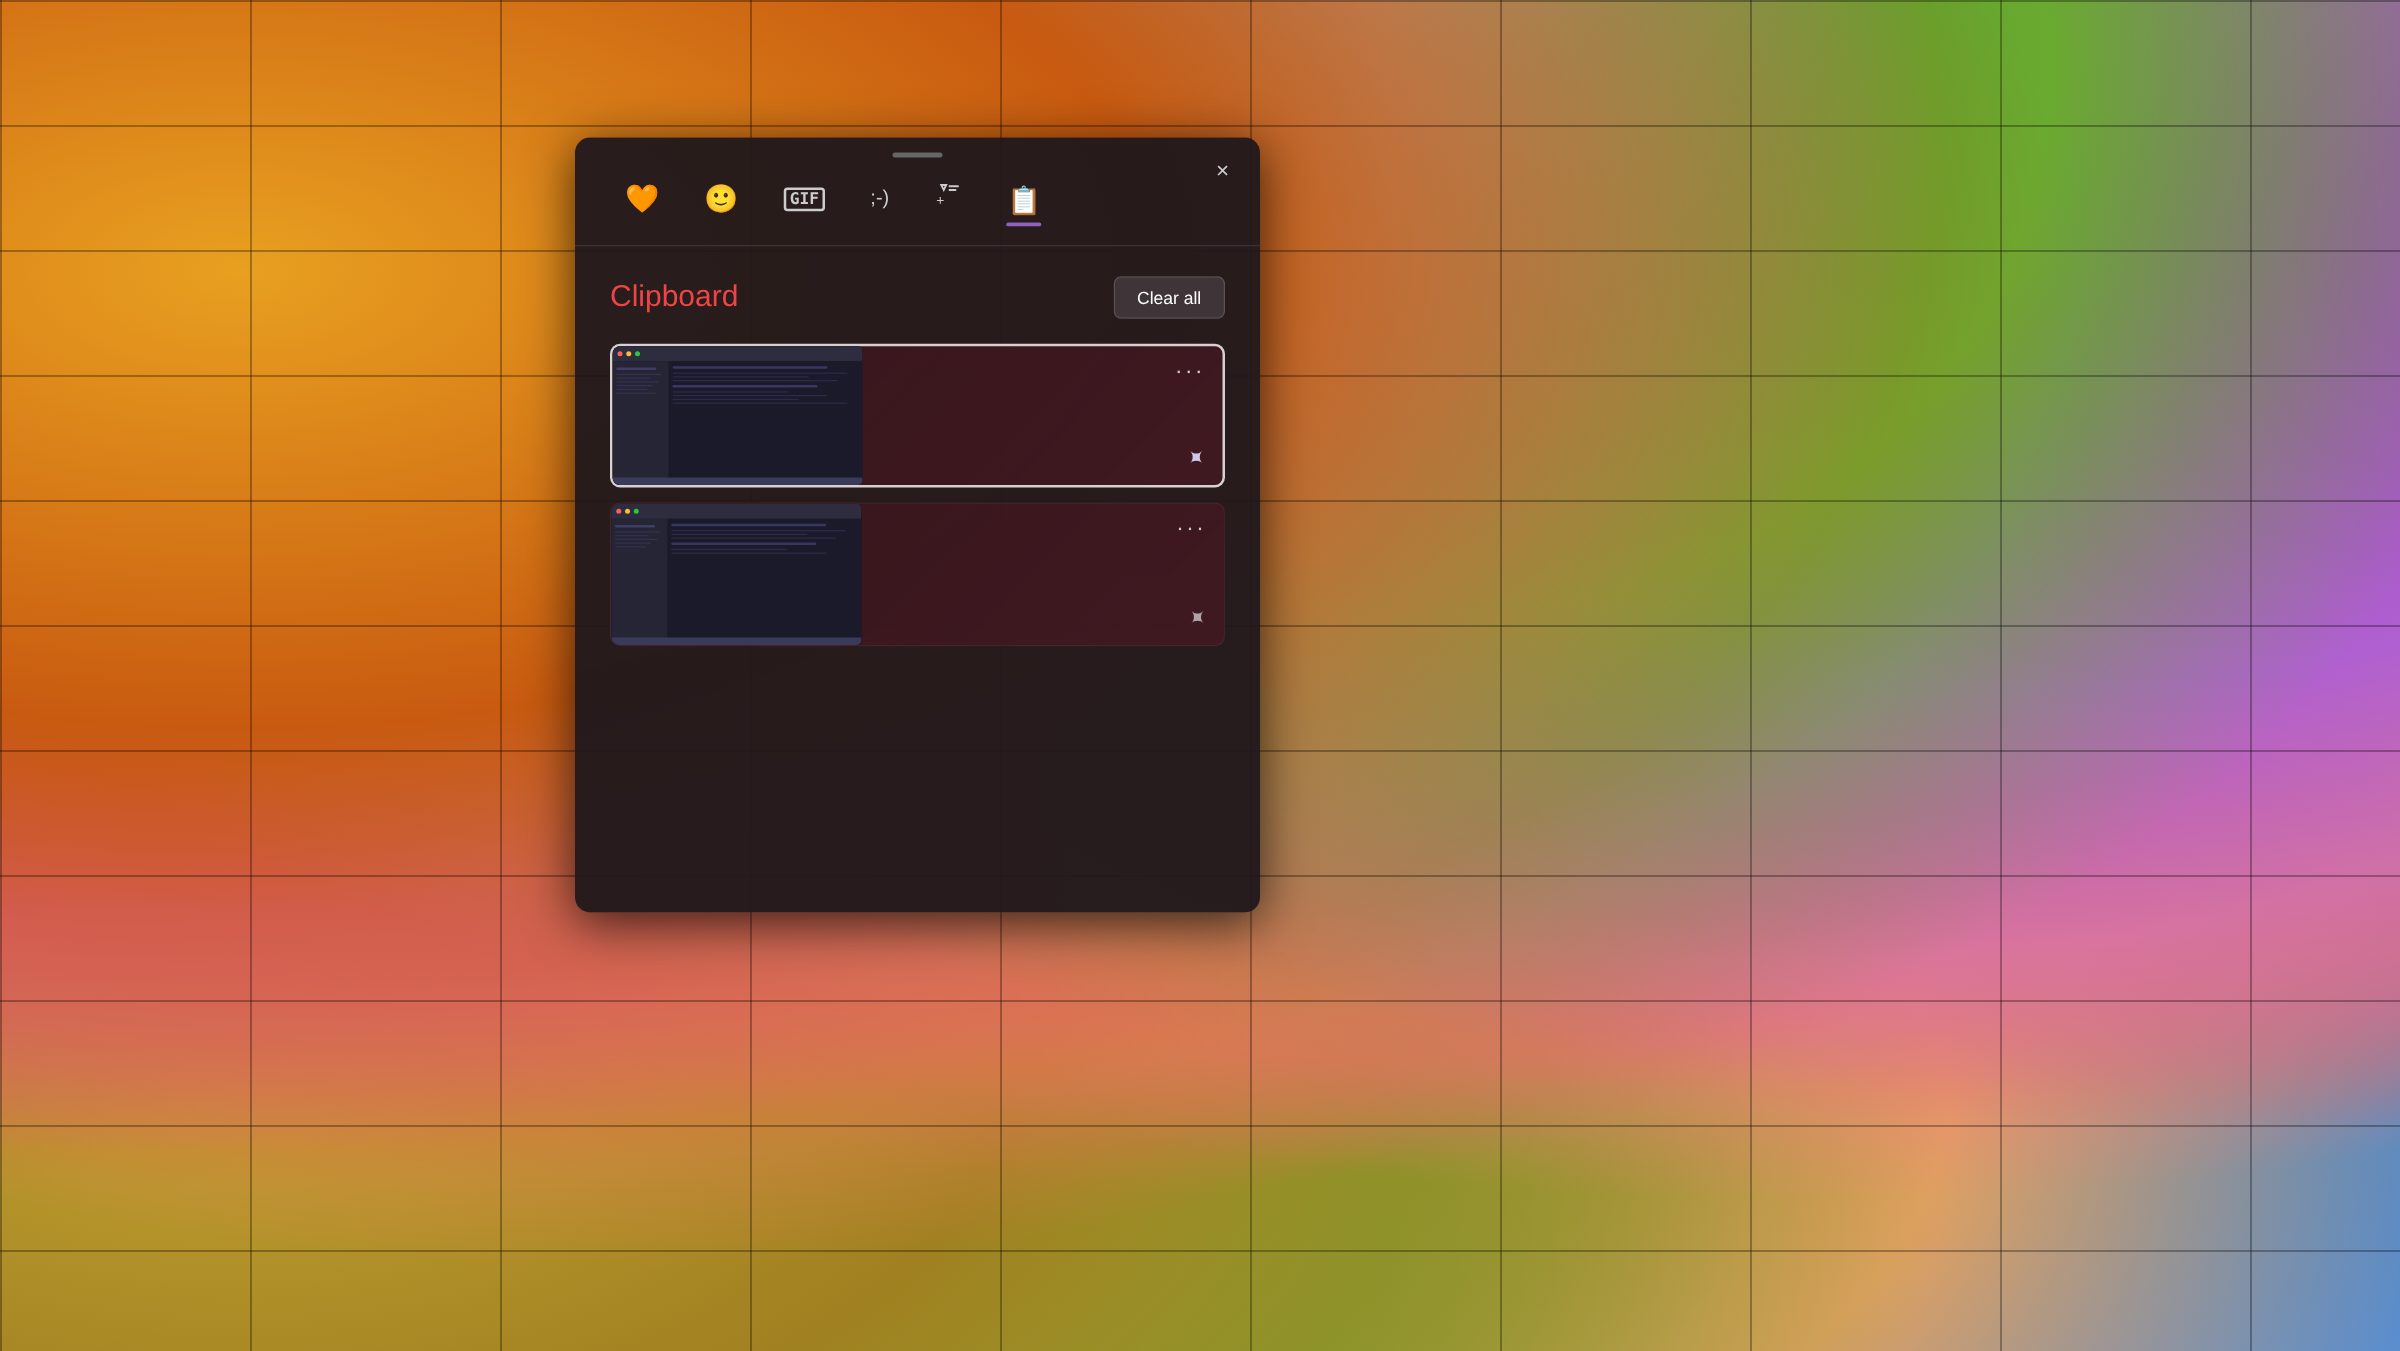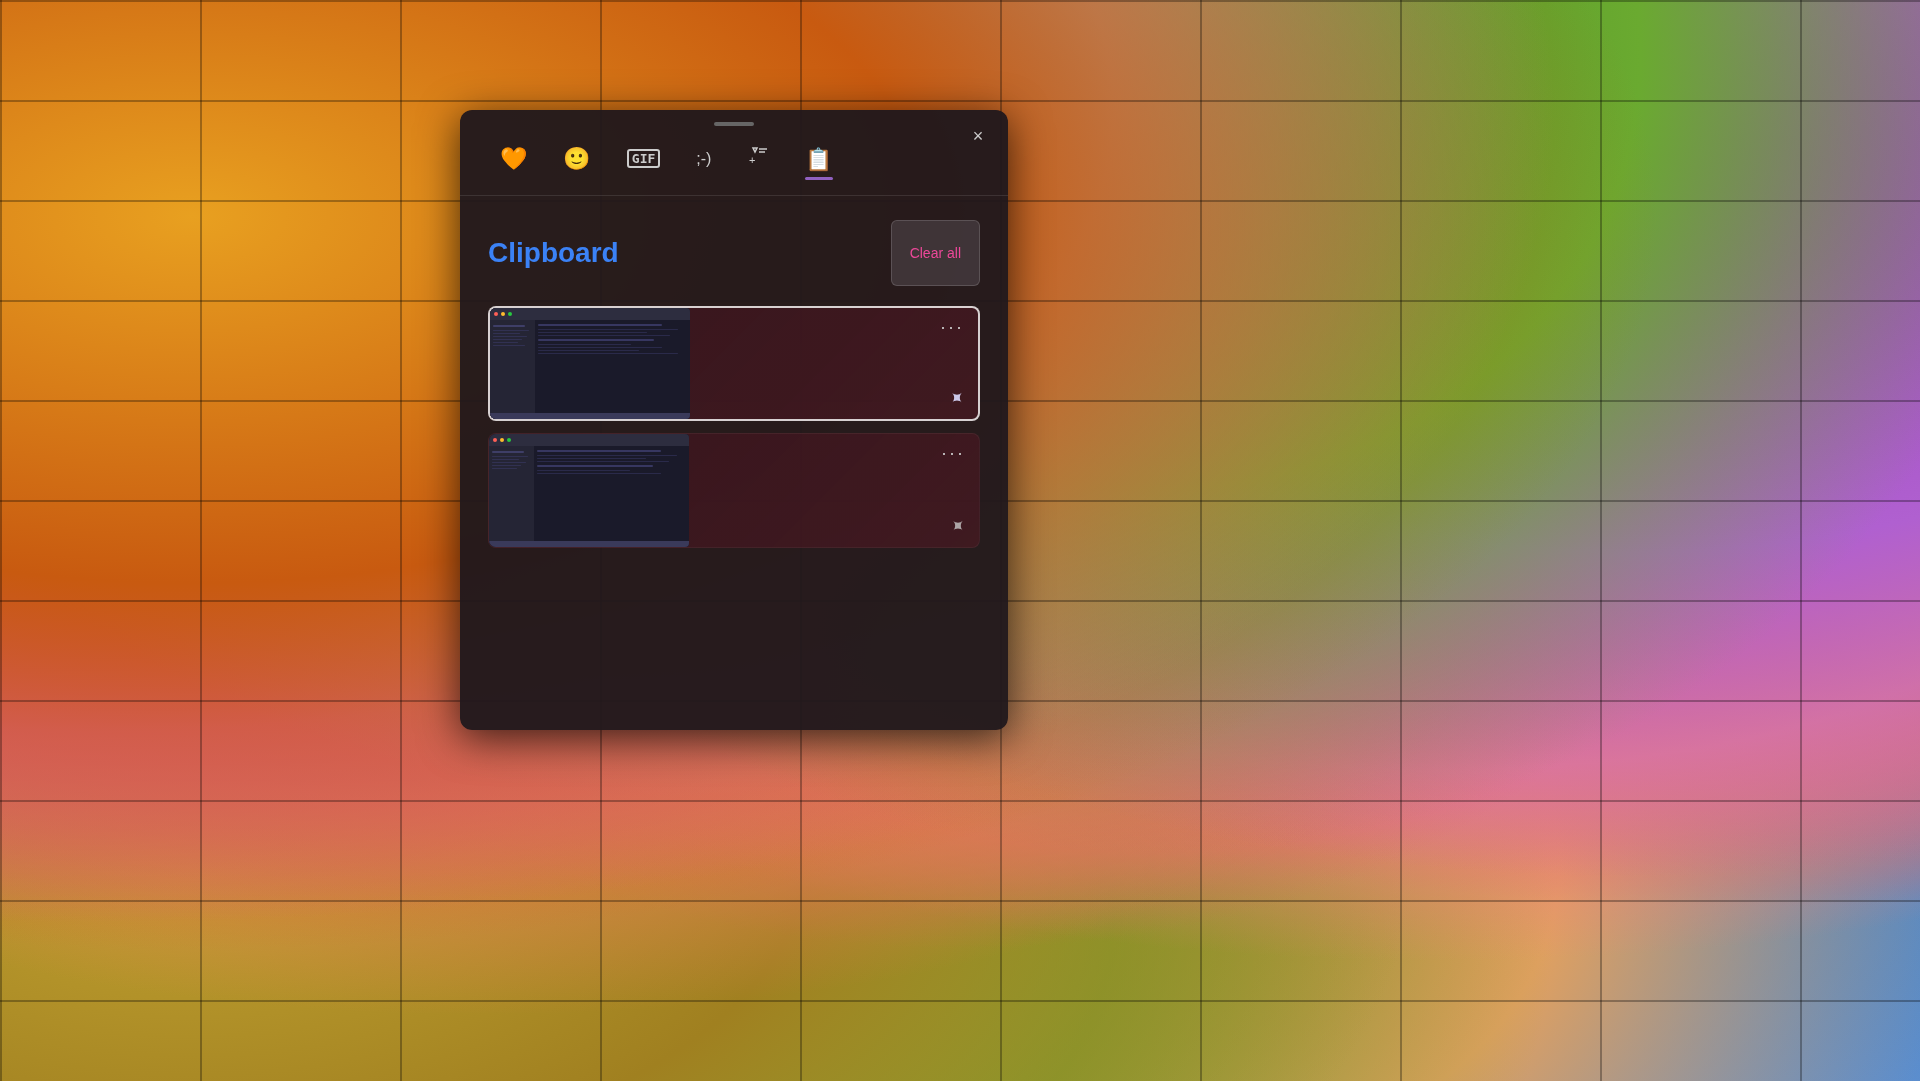--- a/index.html
+++ b/index.html
@@ -145,32 +145,32 @@
 
     
     .section-header {
       display: flex;
       align-items: center;
       justify-content: space-between;
       margin-bottom: 20px;
     }
 
     .section-title {
-      font-size: 28px;
-      font-weight: 700;
-      color: #3b82f6;
+      font-size: 24px;
+      font-weight: 400;
+      color: #ef4444;
     }
 
     .clear-all-btn {
       background: rgba(80,70,75,0.6);
       border: 1px solid rgba(255,255,255,0.15);
       border-radius: 6px;
-      color: #ec4899;
+      color: #ffffff;
       font-size: 14px;
-      padding: 24px 18px;
+      padding: 8px 18px;
       cursor: pointer;
     }
 
     
     .clipboard-items {
       display: flex;
       flex-direction: column;
       gap: 12px;
     }
 

